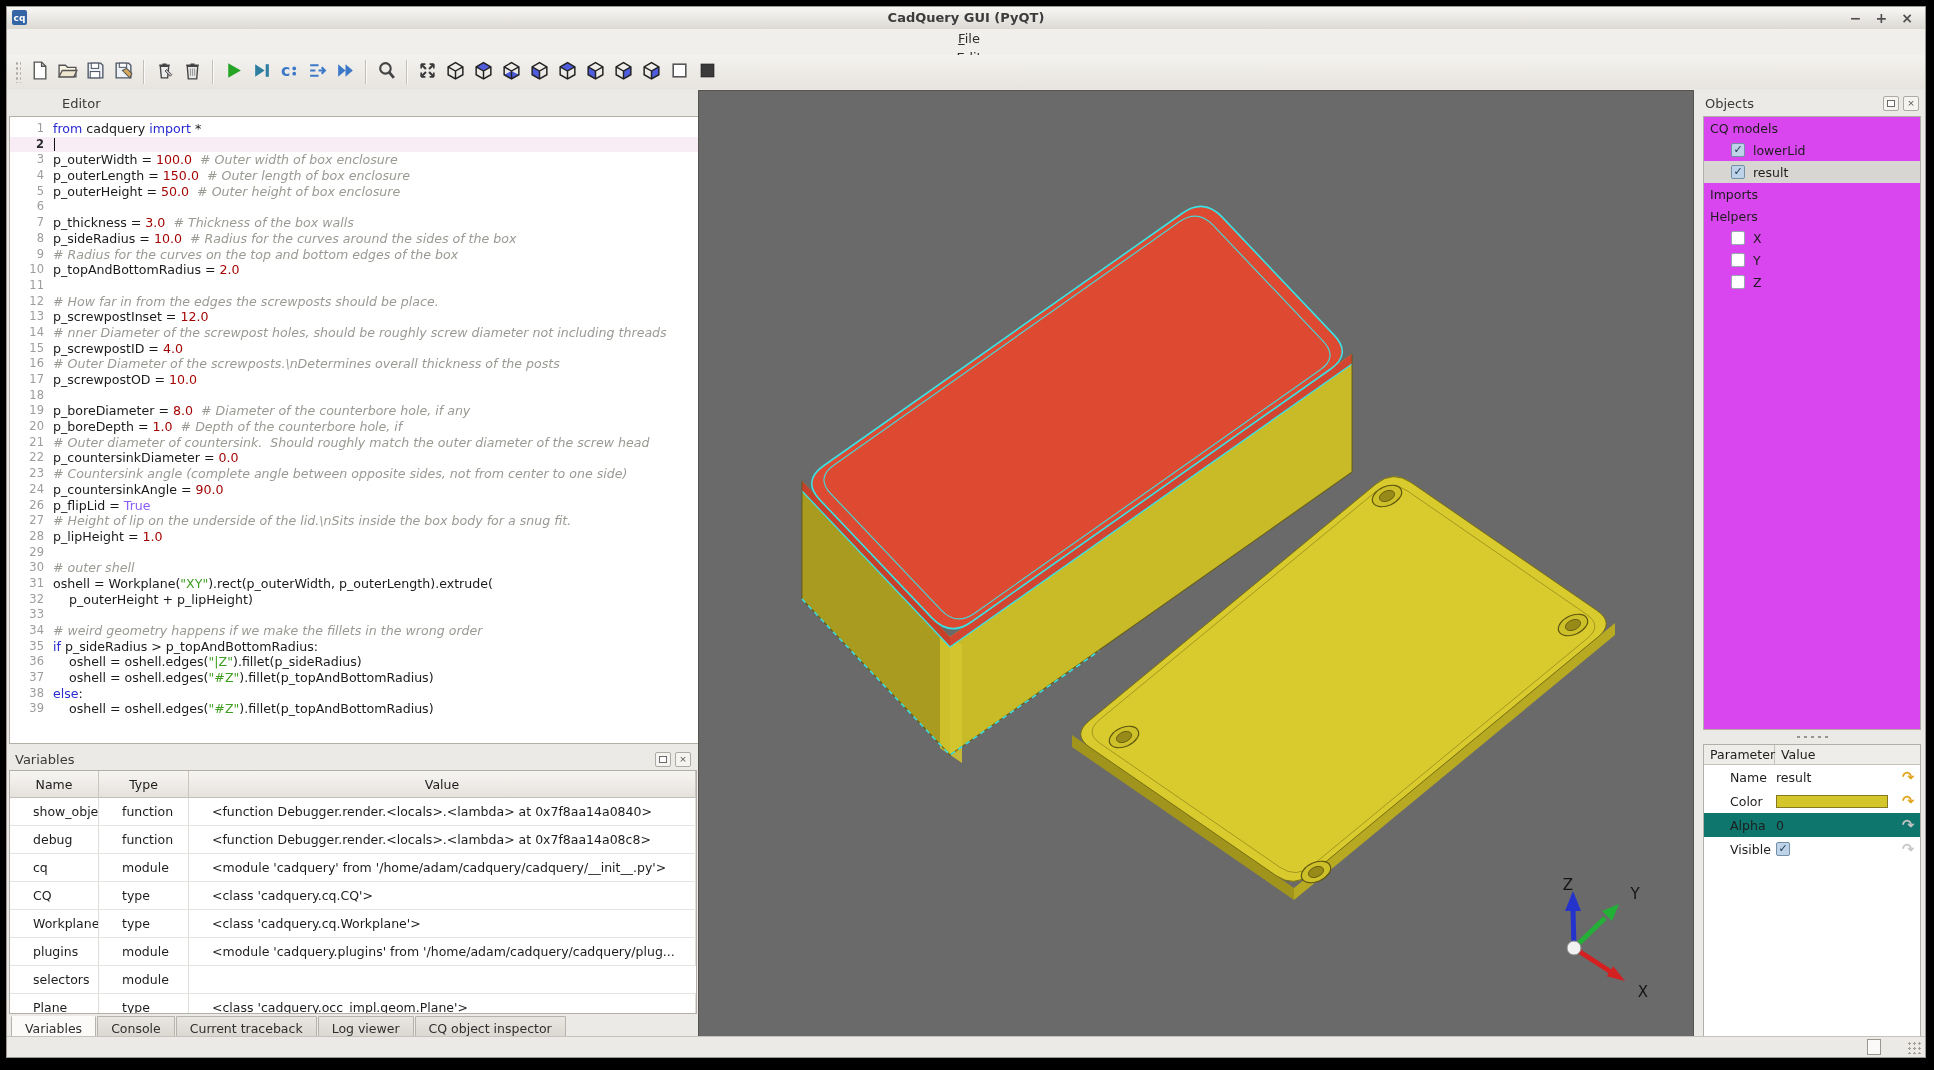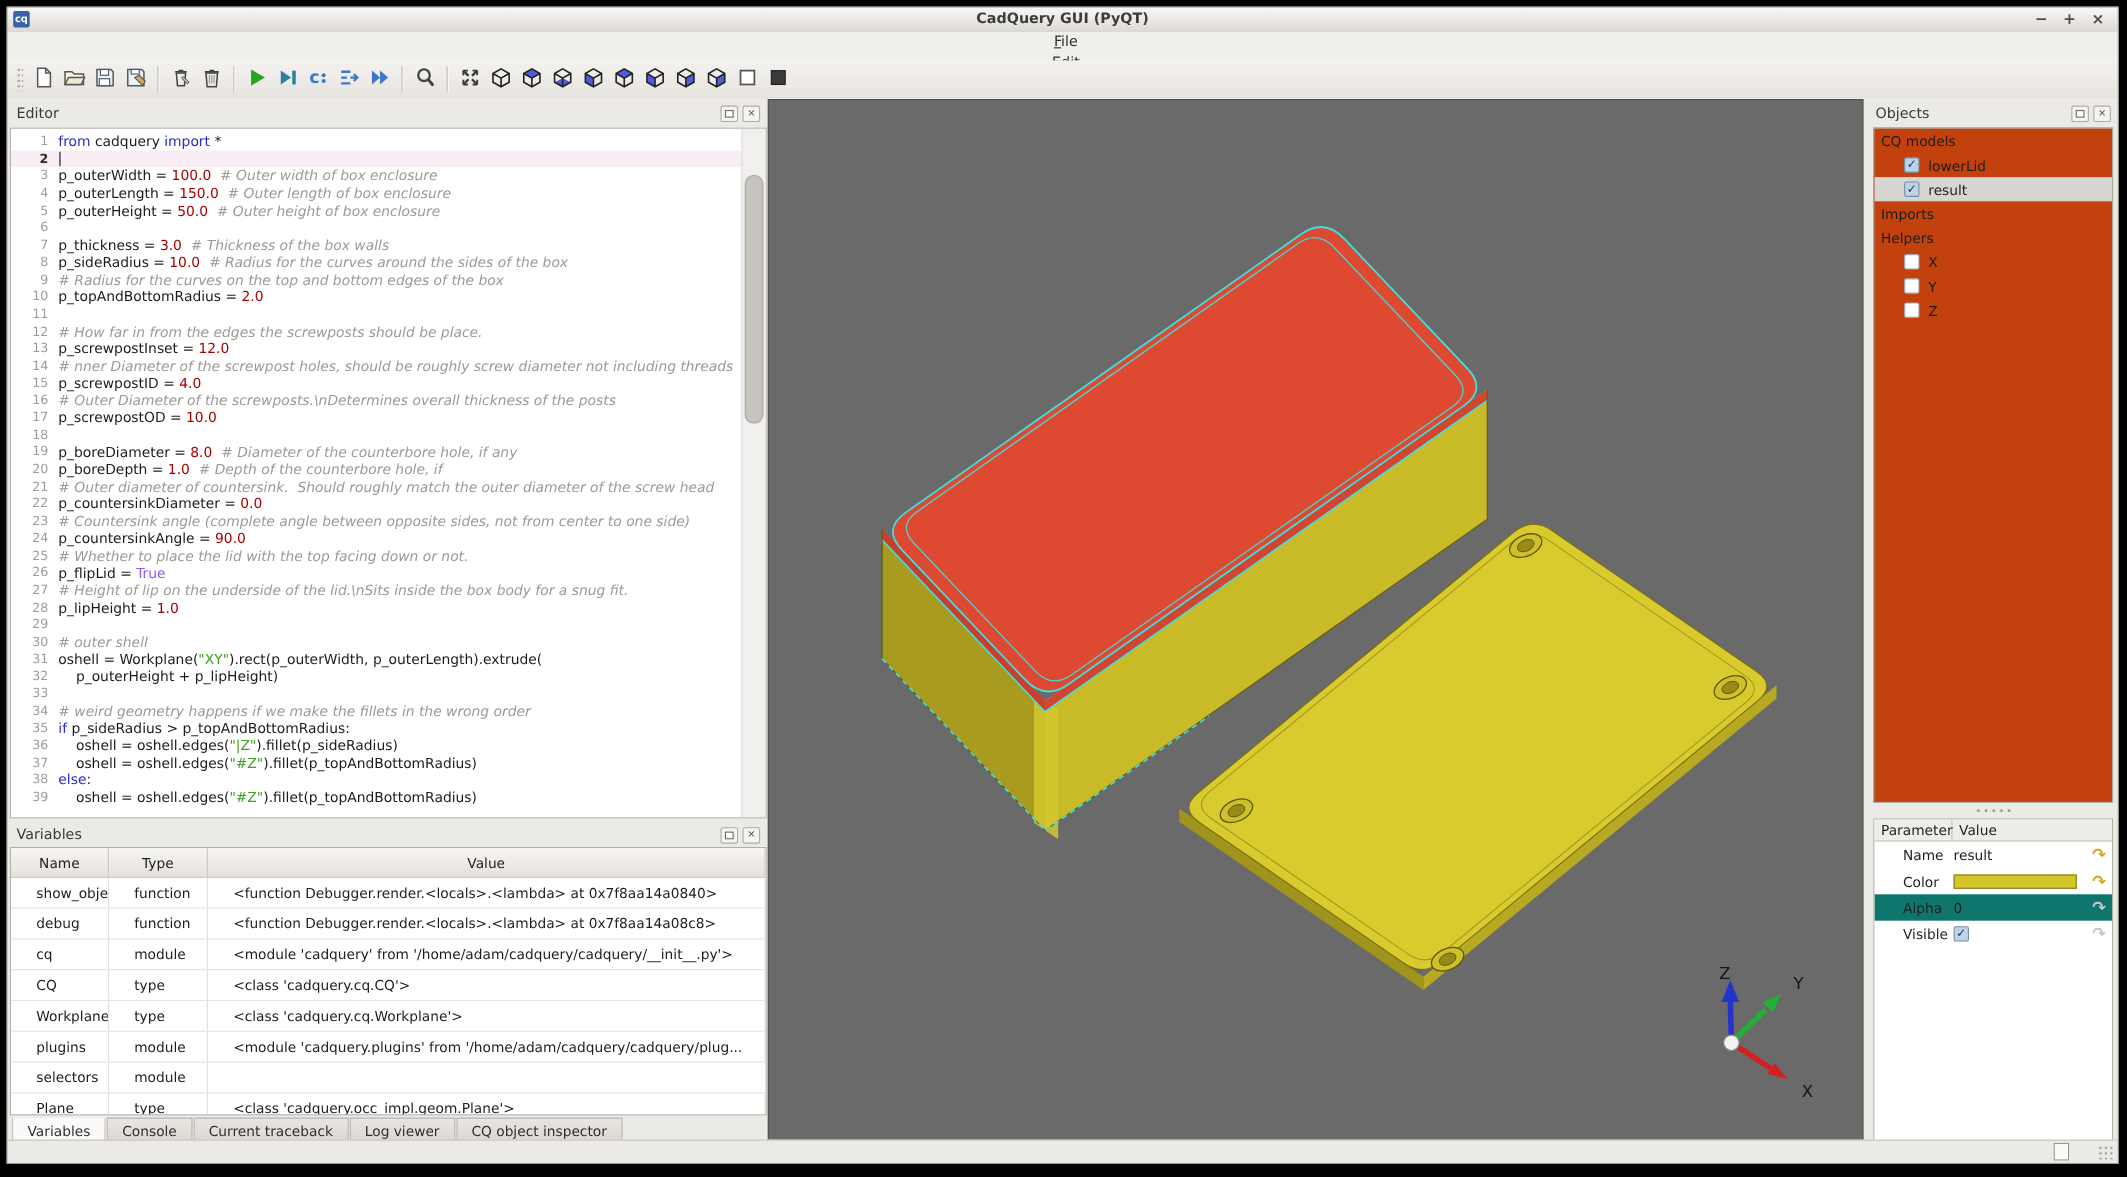--- a/index.html
+++ b/index.html
@@ -30,21 +30,21 @@
   
   .main{position:absolute;left:0;top:82px;right:0;bottom:20px;background:#eceae7;}
   .left-col{position:absolute;left:2px;top:1px;width:688px;height:949px;}
   .panel-title{height:26px;display:flex;align-items:center;justify-content:space-between;
                padding:0 6px;font-size:13px;color:#3a3a3a;}
   .panel-btns{display:flex;gap:4px;align-items:center;}
   .pbtn{width:14px;height:13px;border:1px solid #aeaba5;background:#f5f4f1;border-radius:2px;
         display:flex;align-items:center;justify-content:center;font-size:9px;color:#555;position:relative;}
   .pbtn.float::after{content:"";position:absolute;left:3px;top:3px;width:6px;height:5px;border:1px solid #6a6a6a;background:#fff;}
   
-  .editor-panel{position:absolute;left:0;top:0;width:688px;height:654px;}
+  .editor-panel{position:absolute;left:0;top:0;width:688px;height:654px;padding-left:47px;}
   .editor-body{position:absolute;left:0;top:26px;right:0;bottom:0;background:#fff;
                border:1px solid #b2afa9;box-sizing:border-box;overflow:hidden;}
   #code-lines{position:absolute;left:0;top:4px;right:22px;}
   .code-line{display:flex;height:15.7px;line-height:15.7px;font-size:12.6px;white-space:pre;position:relative;}
   .code-line.current{background:#f8ecf5;}
   .lineno{width:34px;min-width:34px;text-align:right;padding-right:9px;color:#9c9c9c;font-size:11.5px;}
   .code-line.current .lineno{color:#2c2c2c;font-weight:bold;}
   .caret{position:absolute;left:44px;top:1px;width:1.4px;height:13.5px;background:#111;}
   .seg-t{color:#1b1b1b;}
   .seg-k{color:#2a2ad0;}
@@ -72,21 +72,21 @@
   .tab{height:24px;display:flex;align-items:center;padding:0 13px;font-size:12.5px;color:#2f2f2f;
        background:linear-gradient(#e9e6e1,#d9d6d0);border:1px solid #b6b3ad;border-radius:0 0 4px 4px;
        margin-right:1px;box-sizing:border-box;}
   .tab.active{background:#fbfaf8;height:25px;border-top-color:#fbfaf8;}
   
   .viewport{position:absolute;left:691px;top:1px;width:996px;height:951px;background:#6a6a6a;
             border:1px solid #56544f;box-sizing:border-box;}
   .viewport svg{position:absolute;left:0;top:0;}
   
   .sidebar{position:absolute;left:1692px;top:1px;width:226px;height:949px;}
-  .tree-box{position:absolute;left:4px;right:4px;top:26px;height:614px;background:#c2410c;
+  .tree-box{position:absolute;left:4px;right:4px;top:26px;height:614px;background:#d946ef;
             border:1px solid #b2afa9;box-sizing:border-box;font-size:12.5px;color:#1d1d1d;overflow:hidden;}
   .tree-group{height:22px;display:flex;align-items:center;padding-left:6px;}
   .tree-item{height:22px;display:flex;align-items:center;padding-left:27px;gap:8px;}
   .tree-item.selected{background:#d8d6d2;}
   .cb{width:14px;height:14px;border:1px solid #9aa6b0;background:#fff;border-radius:2px;box-sizing:border-box;
       display:flex;align-items:center;justify-content:center;font-size:11px;color:#17364f;line-height:12px;}
   .cb.checked{background:#bed3e8;border-color:#7490a8;}
   .splitter{position:absolute;left:0;right:0;top:641px;height:12px;display:flex;align-items:center;justify-content:center;}
   .splitter-dots{width:34px;height:4px;background-image:radial-gradient(circle,#98958e 1.2px,transparent 1.5px);background-size:7px 4px;}
   .params-box{position:absolute;left:4px;right:4px;top:654px;height:294px;background:#fff;
@@ -316,21 +316,20 @@
               <div class="code-line"><span class="lineno">15</span><span><span class="seg-t">p_screwpostID = </span><span class="seg-n">4.0</span></span></div>
               <div class="code-line"><span class="lineno">16</span><span><span class="seg-c"># Outer Diameter of the screwposts.\nDetermines overall thickness of the posts</span></span></div>
               <div class="code-line"><span class="lineno">17</span><span><span class="seg-t">p_screwpostOD = </span><span class="seg-n">10.0</span></span></div>
               <div class="code-line"><span class="lineno">18</span><span></span></div>
               <div class="code-line"><span class="lineno">19</span><span><span class="seg-t">p_boreDiameter = </span><span class="seg-n">8.0</span><span class="seg-c">  # Diameter of the counterbore hole, if any</span></span></div>
               <div class="code-line"><span class="lineno">20</span><span><span class="seg-t">p_boreDepth = </span><span class="seg-n">1.0</span><span class="seg-c">  # Depth of the counterbore hole, if</span></span></div>
               <div class="code-line"><span class="lineno">21</span><span><span class="seg-c"># Outer diameter of countersink.  Should roughly match the outer diameter of the screw head</span></span></div>
               <div class="code-line"><span class="lineno">22</span><span><span class="seg-t">p_countersinkDiameter = </span><span class="seg-n">0.0</span></span></div>
               <div class="code-line"><span class="lineno">23</span><span><span class="seg-c"># Countersink angle (complete angle between opposite sides, not from center to one side)</span></span></div>
               <div class="code-line"><span class="lineno">24</span><span><span class="seg-t">p_countersinkAngle = </span><span class="seg-n">90.0</span></span></div>
-              <div class="code-line"><span class="lineno">25</span><span><span class="seg-c"># Whether to place the lid with the top facing down or not.</span></span></div>
               <div class="code-line"><span class="lineno">26</span><span><span class="seg-t">p_flipLid = </span><span class="seg-b">True</span></span></div>
               <div class="code-line"><span class="lineno">27</span><span><span class="seg-c"># Height of lip on the underside of the lid.\nSits inside the box body for a snug fit.</span></span></div>
               <div class="code-line"><span class="lineno">28</span><span><span class="seg-t">p_lipHeight = </span><span class="seg-n">1.0</span></span></div>
               <div class="code-line"><span class="lineno">29</span><span></span></div>
               <div class="code-line"><span class="lineno">30</span><span><span class="seg-c"># outer shell</span></span></div>
               <div class="code-line"><span class="lineno">31</span><span><span class="seg-t">oshell = Workplane(</span><span class="seg-s">"XY"</span><span class="seg-t">).rect(p_outerWidth, p_outerLength).extrude(</span></span></div>
               <div class="code-line"><span class="lineno">32</span><span><span class="seg-t">    p_outerHeight + p_lipHeight)</span></span></div>
               <div class="code-line"><span class="lineno">33</span><span></span></div>
               <div class="code-line"><span class="lineno">34</span><span><span class="seg-c"># weird geometry happens if we make the fillets in the wrong order</span></span></div>
               <div class="code-line"><span class="lineno">35</span><span><span class="seg-k">if</span><span class="seg-t"> p_sideRadius &gt; p_topAndBottomRadius:</span></span></div>

